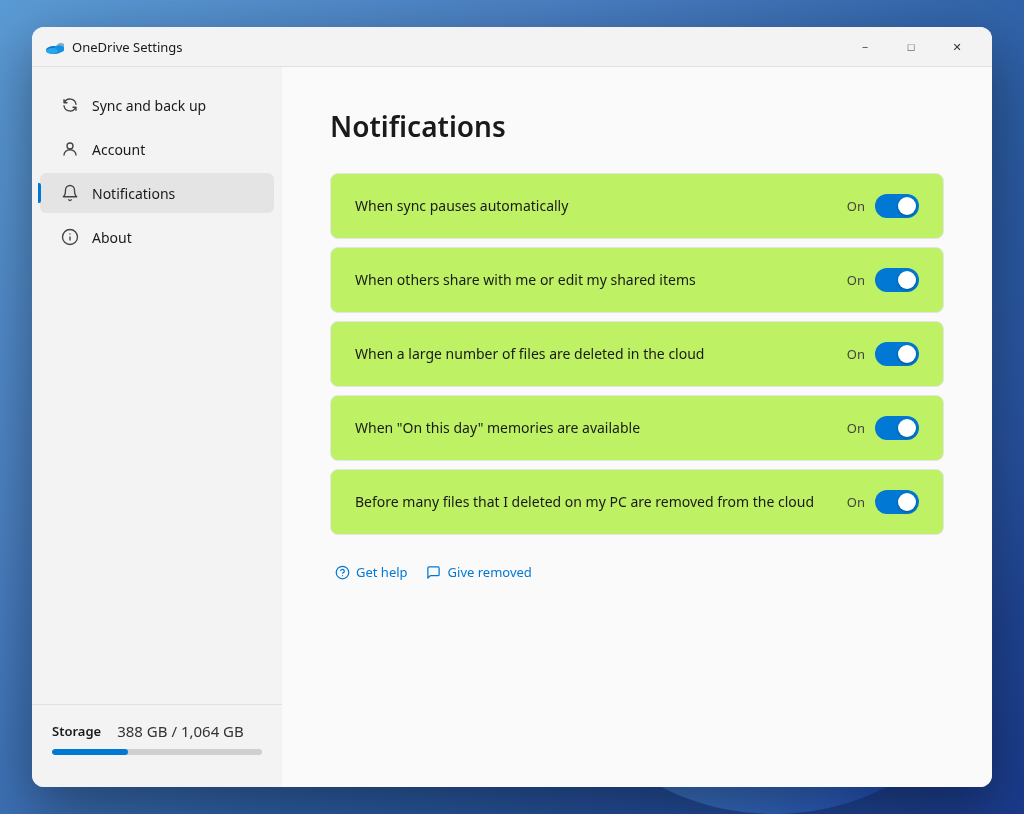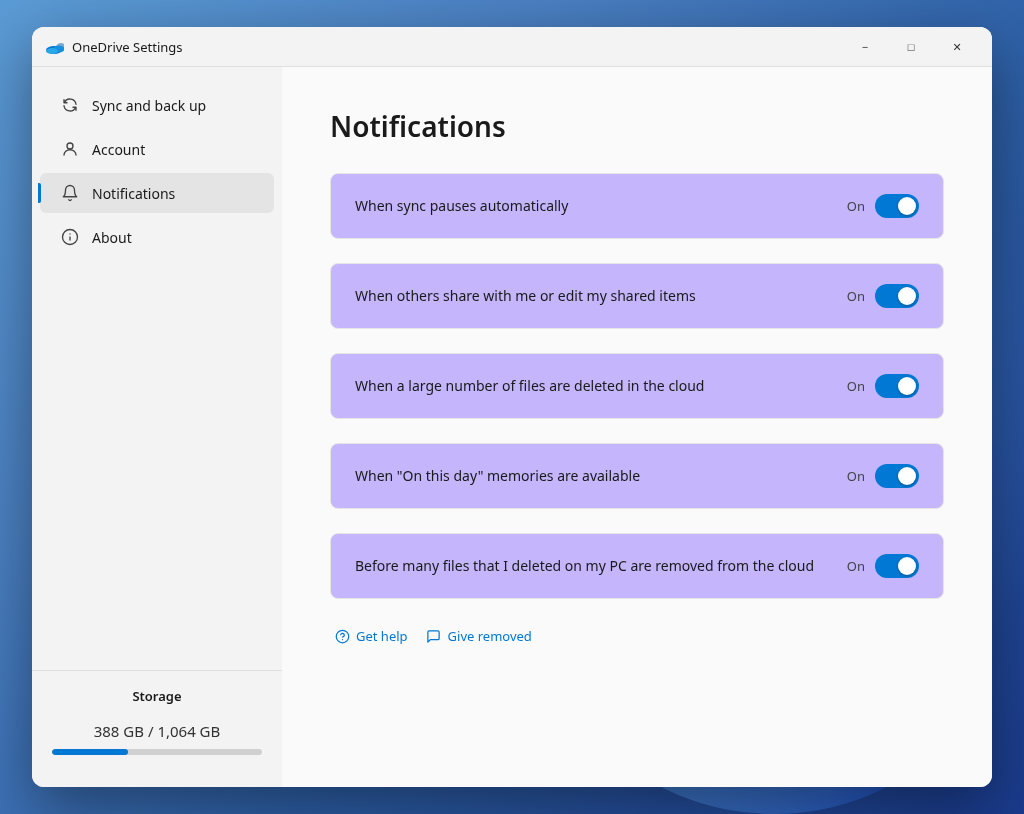--- a/index.html
+++ b/index.html
@@ -162,21 +162,20 @@
       margin-top: auto;
       padding: 16px 20px;
       border-top: 1px solid #e0e0e0;
     }
 
     .storage-header {
       display: flex;
       align-items: center;
       gap: 16px;
       margin-bottom: 8px;
-      flex-direction: column;
     }
 
     .storage-label {
       font-size: 13px;
       font-weight: 600;
       color: #1a1a1a;
     }
 
     .storage-value {
       font-size: 15px;
@@ -207,25 +206,25 @@
 
     .page-title {
       font-size: 28px;
       font-weight: 600;
       color: #1a1a1a;
       margin-bottom: 28px;
     }
 
     
     .notification-card {
-      background: #c4b5fd;
+      background: #bef264;
       border: 1px solid #e5e5e5;
       border-radius: 8px;
       padding: 20px 24px;
-      margin-bottom: 24px;
+      margin-bottom: 8px;
       display: flex;
       align-items: center;
       justify-content: space-between;
     }
 
     .notification-card:last-of-type {
       margin-bottom: 0;
     }
 
     .card-label {

